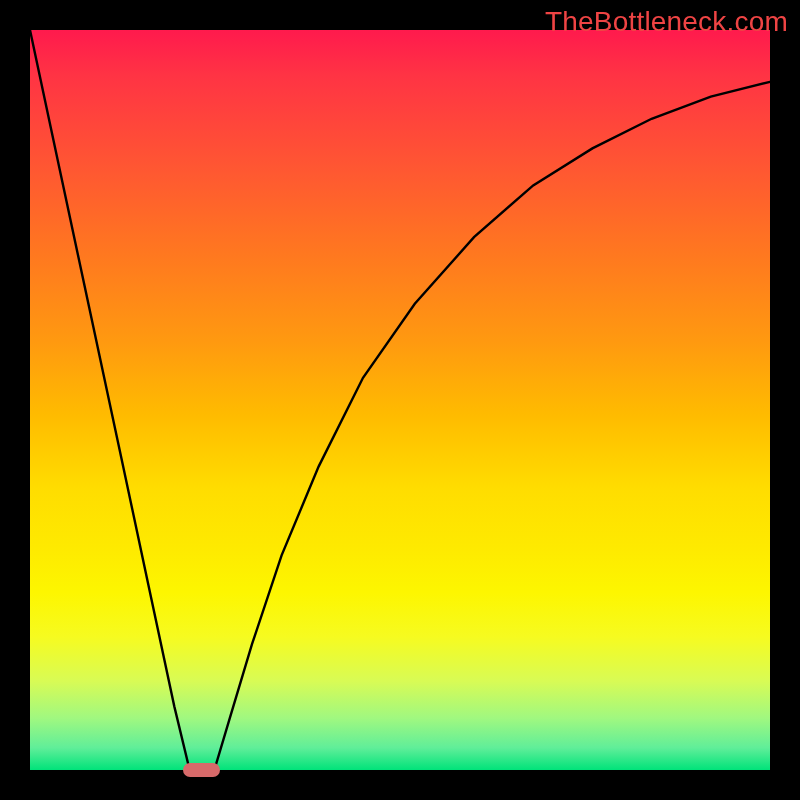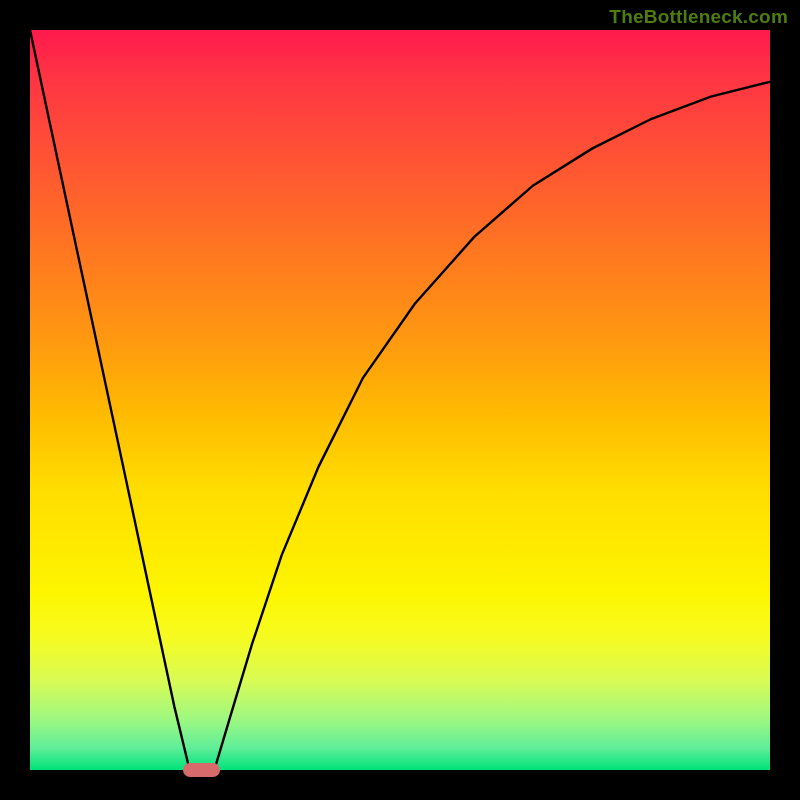--- a/index.html
+++ b/index.html
@@ -37,23 +37,23 @@
       #d8fb55 88%,
       #a0f880 93%,
       #60ee99 97%,
       #00e37a 100%
     );
   }
   .watermark {
     position: absolute;
     top: 6px;
     right: 12px;
-    color: #4d7c0f;
-    font-size: 19px;
-    font-weight: 700;
+    color: #ef4444;
+    font-size: 28px;
+    font-weight: 400;
     letter-spacing: 0.2px;
     user-select: none;
   }
   .marker {
     position: absolute;
     background: #d76a6a;
     border-radius: 10px;
   }
   svg.curve {
     position: absolute;

